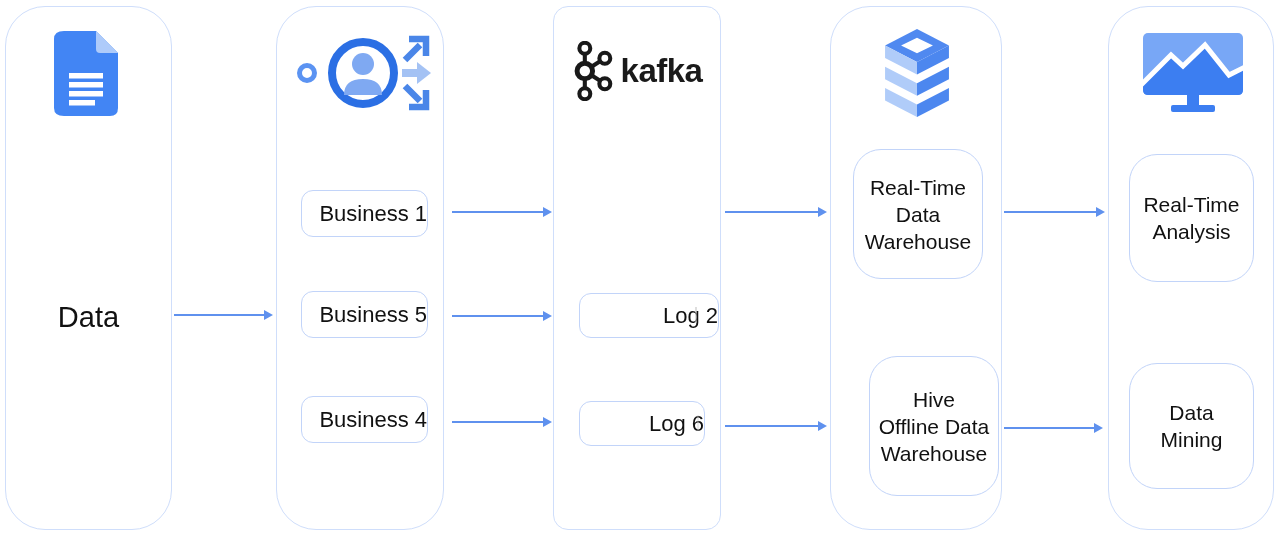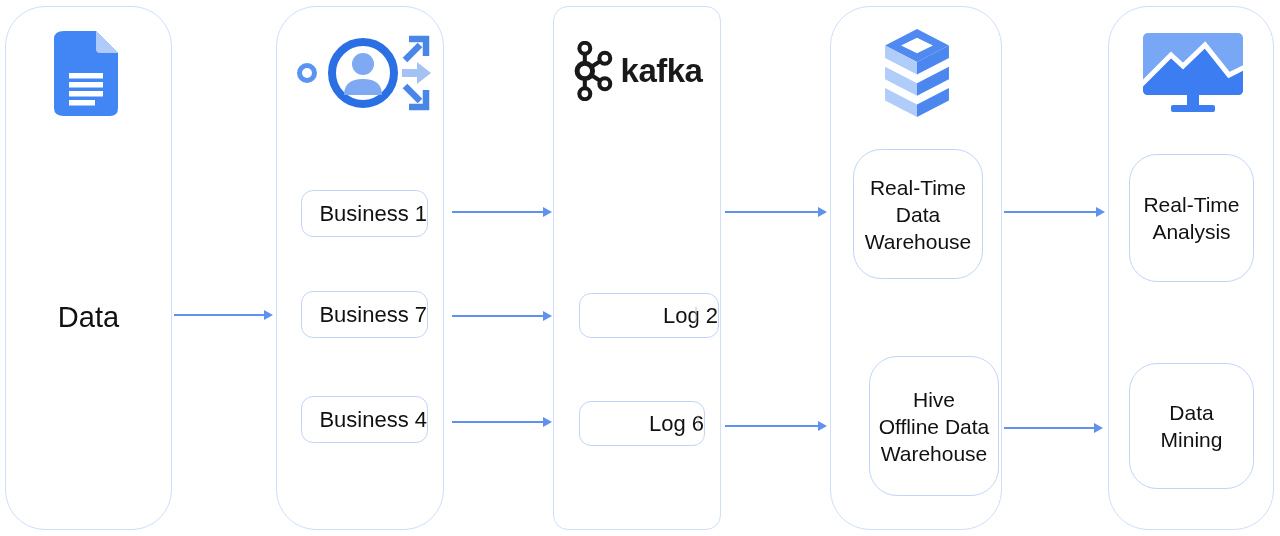--- a/index.html
+++ b/index.html
@@ -75,21 +75,21 @@
       </g>
       <g stroke="#4a86e8" stroke-width="6.5" fill="none">
         <path d="M116 57 L131 72"></path>
           <path d="M120 78 H137 V61"></path>
       </g>
     </svg>
     <div class="node node-sm" style="left:24px;top:183px">
       <span>Business 1</span>
     </div>
     <div class="node node-sm" style="left:24px;top:284px">
-      <span>Business 7</span>
+      <span>Business 5</span>
     </div>
     <div class="node node-sm" style="left:24px;top:389px">
       <span>Business 4</span>
     </div>
   </div>
 
   <div class="panel panel-3">
     <div class="kafka-row">
       <svg width="42" height="60" viewBox="0 0 46 66">
         <g stroke="#191919" stroke-width="4.5">

